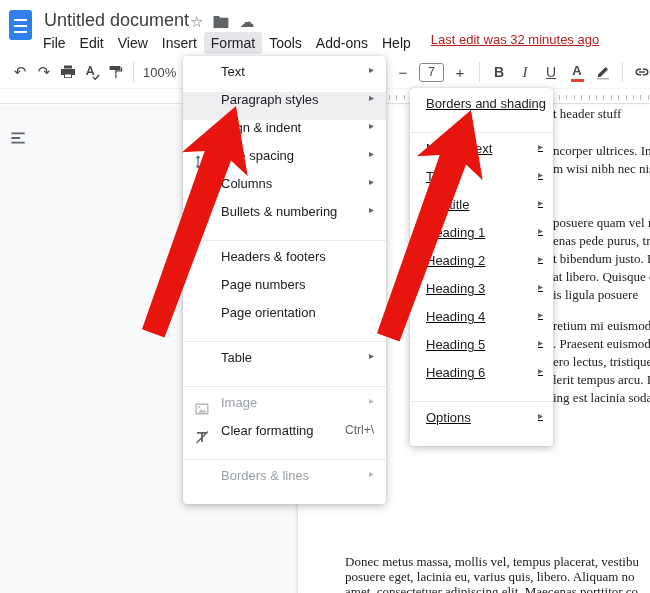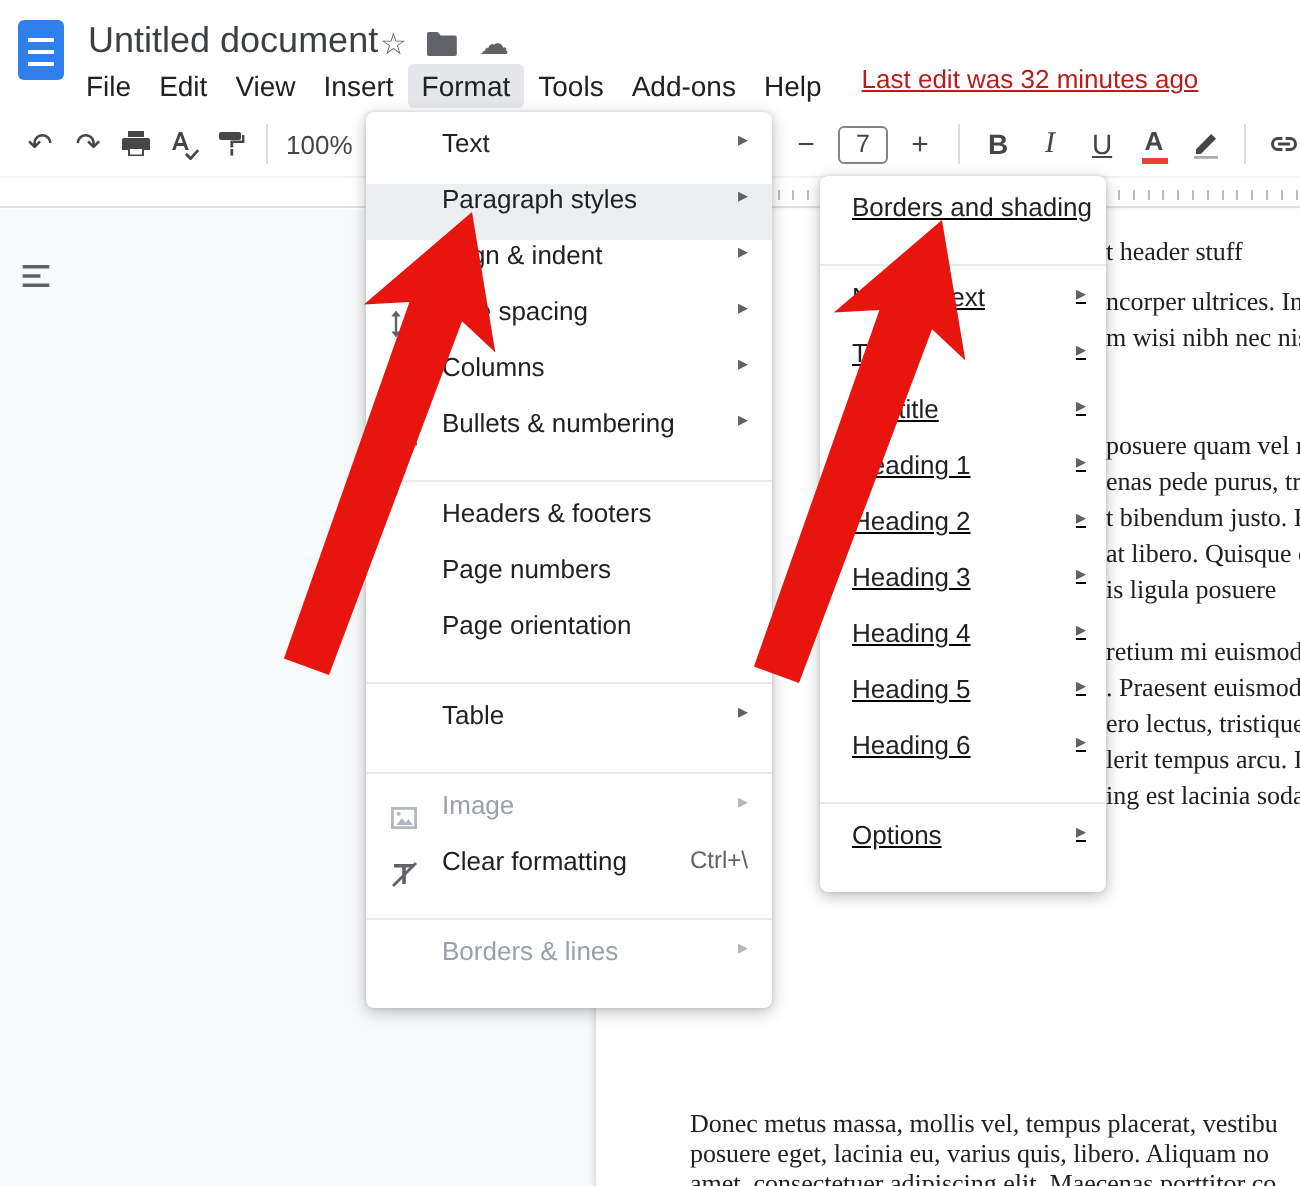--- a/index.html
+++ b/index.html
@@ -168,21 +168,21 @@
     </span>
 
   </div>
 
   <div class="ruler">
     <div class="ticks"></div>
   </div>
 
   <div class="canvas">
     <div class="page"></div>
-    <div class="frag" style="top:13px">t header stuff</div>
+    <div class="frag" style="top:1px">t header stuff</div>
     <div class="frag" style="top:38px">ncorper ultrices. In</div>
     <div class="frag" style="top:56px">m wisi nibh nec nis</div>
     <div class="frag" style="top:110px">posuere quam vel n</div>
     <div class="frag" style="top:128px">enas pede purus, tris</div>
     <div class="frag" style="top:146px">t bibendum justo. F</div>
     <div class="frag" style="top:164px">at libero. Quisque or</div>
     <div class="frag" style="top:182px">is ligula posuere</div>
     <div class="frag" style="top:213px">retium mi euismod</div>
     <div class="frag" style="top:231px">. Praesent euismod.</div>
     <div class="frag" style="top:249px">ero lectus, tristique</div>

